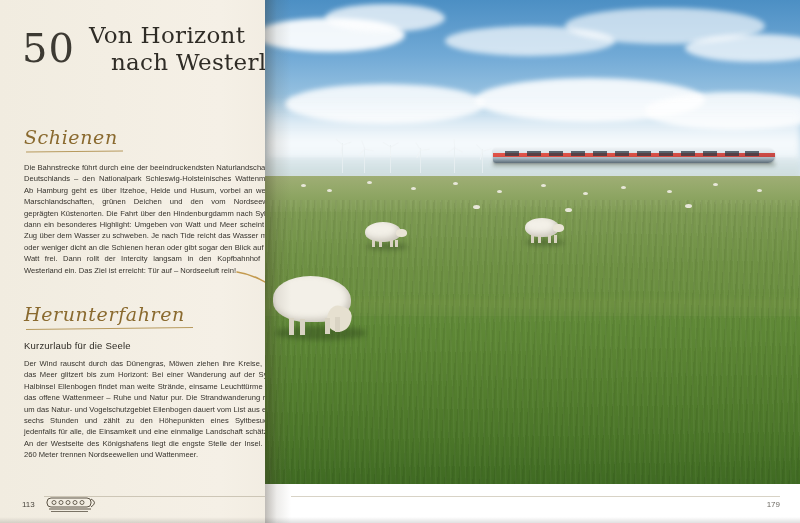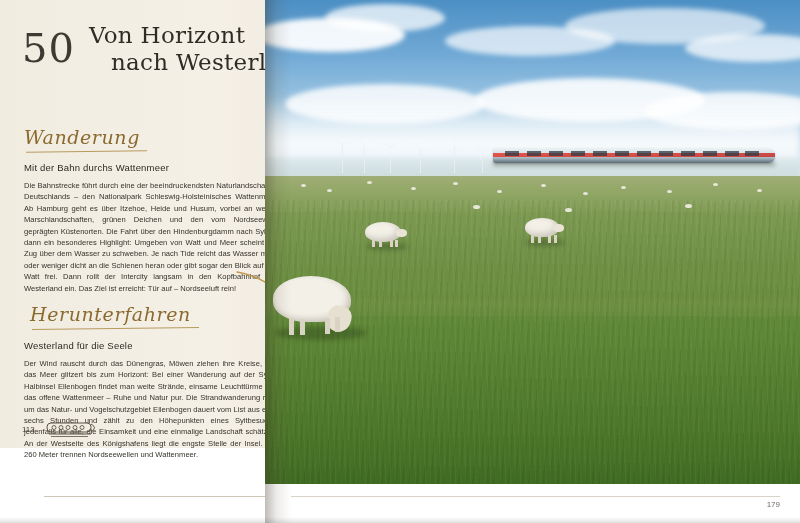--- a/index.html
+++ b/index.html
@@ -13,21 +13,21 @@
     height: 523px;
     overflow: hidden;
     background: #ffffff;
     font-family: "Liberation Sans", sans-serif;
   }
 
   
   .left-page {
     position: absolute;
     left: 0; top: 0;
-    width: 400px; height: 448px;
+    width: 400px; height: 523px;
     background: #f4efe4;
     background: linear-gradient(to right, #f1ece0 0%, #f5f0e6 55%, #ece6da 92%, #ddd7c9 100%);
   }
   .left-inner {
     position: absolute;
     left: 22px;
     top: 0;
     width: 340px;
     height: 523px;
   }
@@ -73,21 +73,21 @@
     position: absolute;
     left: 2px;
     bottom: 0;
     width: 104%;
     height: 1px;
     background: #b79a5e;
     transform: rotate(-0.7deg);
   }
 
   .sec1 { position: absolute; left: 2px; top: 126px; }
-  .sec2 { position: absolute; left: 8px; top: 303px; }
+  .sec2 { position: absolute; left: 2px; top: 303px; }
 
   .subhead {
     font-size: 9.5px;
     color: #2d2a24;
     margin: 0 0 7px 0;
     letter-spacing: 0.2px;
   }
   .body-text {
     font-size: 7.6px;
     line-height: 11.4px;
@@ -275,39 +275,38 @@
 
       <div class="chapter-row">
         <div class="chapter-number">50</div>
         <div class="chapter-title">
           <span>Von Horizont</span>
           <span class="l2">nach Westerland</span>
         </div>
       </div>
 
       <div class="sec1">
-        <span class="script-head">Wanderung</span>
+        <span class="script-head">Schienen</span>
       </div>
 
       <div class="block1">
-        <p class="subhead">Mit der Bahn durchs Wattenmeer</p>
         <p class="body-text">Die Bahnstrecke führt durch eine der beeindruckendsten Naturlandschaften Deutschlands – den Nationalpark Schleswig-Holsteinisches Wattenmeer. Ab Hamburg geht es über Itzehoe, Heide und Husum, vorbei an weiten Marschlandschaften, grünen Deichen und den vom Nordseewind geprägten Küstenorten. Die Fahrt über den Hindenburgdamm nach Sylt ist dann ein besonderes Highlight: Umgeben von Watt und Meer scheint der Zug über dem Wasser zu schweben. Je nach Tide reicht das Wasser mehr oder weniger dicht an die Schienen heran oder gibt sogar den Blick auf das Watt frei. Dann rollt der Intercity langsam in den Kopfbahnhof von Westerland ein. Das Ziel ist erreicht: Tür auf – Nordseeluft rein!</p>
       </div>
 
       <svg class="arrow-doodle" viewBox="0 0 60 36">
         <path d="M2 4 C 16 6, 34 14, 48 27" stroke="#c39a4e" stroke-width="1.6" fill="none" stroke-linecap="round"></path>
         <path d="M40 27 L 50 29 L 45 20" stroke="#c39a4e" stroke-width="1.6" fill="none" stroke-linecap="round" stroke-linejoin="round"></path>
       </svg>
 
       <div class="sec2">
         <span class="script-head">Herunterfahren</span>
       </div>
 
       <div class="block2">
-        <p class="subhead">Westerland für die Seele</p>
+        <p class="subhead">Kurzurlaub für die Seele</p>
         <p class="body-text">Der Wind rauscht durch das Dünengras, Möwen ziehen ihre Kreise, und das Meer glitzert bis zum Horizont: Bei einer Wanderung auf der Sylter Halbinsel Ellenbogen findet man weite Strände, einsame Leuchttürme und das offene Wattenmeer – Ruhe und Natur pur. Die Strandwanderung rund um das Natur- und Vogelschutzgebiet Ellenbogen dauert vom List aus etwa sechs Stunden und zählt zu den Höhepunkten eines Syltbesuchs, jedenfalls für alle, die Einsamkeit und eine einmalige Landschaft schätzen. An der Westseite des Königshafens liegt die engste Stelle der Insel. Nur 260 Meter trennen Nordseewellen und Wattenmeer.</p>
       </div>
 
       <div class="footer-rule-left"></div>
     </div>
 
     <div class="folio-left">113</div>
 
     <svg class="train-doodle" viewBox="0 0 56 18">
       <rect x="1" y="2" width="44" height="9" rx="4" fill="none" stroke="#5b5345" stroke-width="1"></rect>

